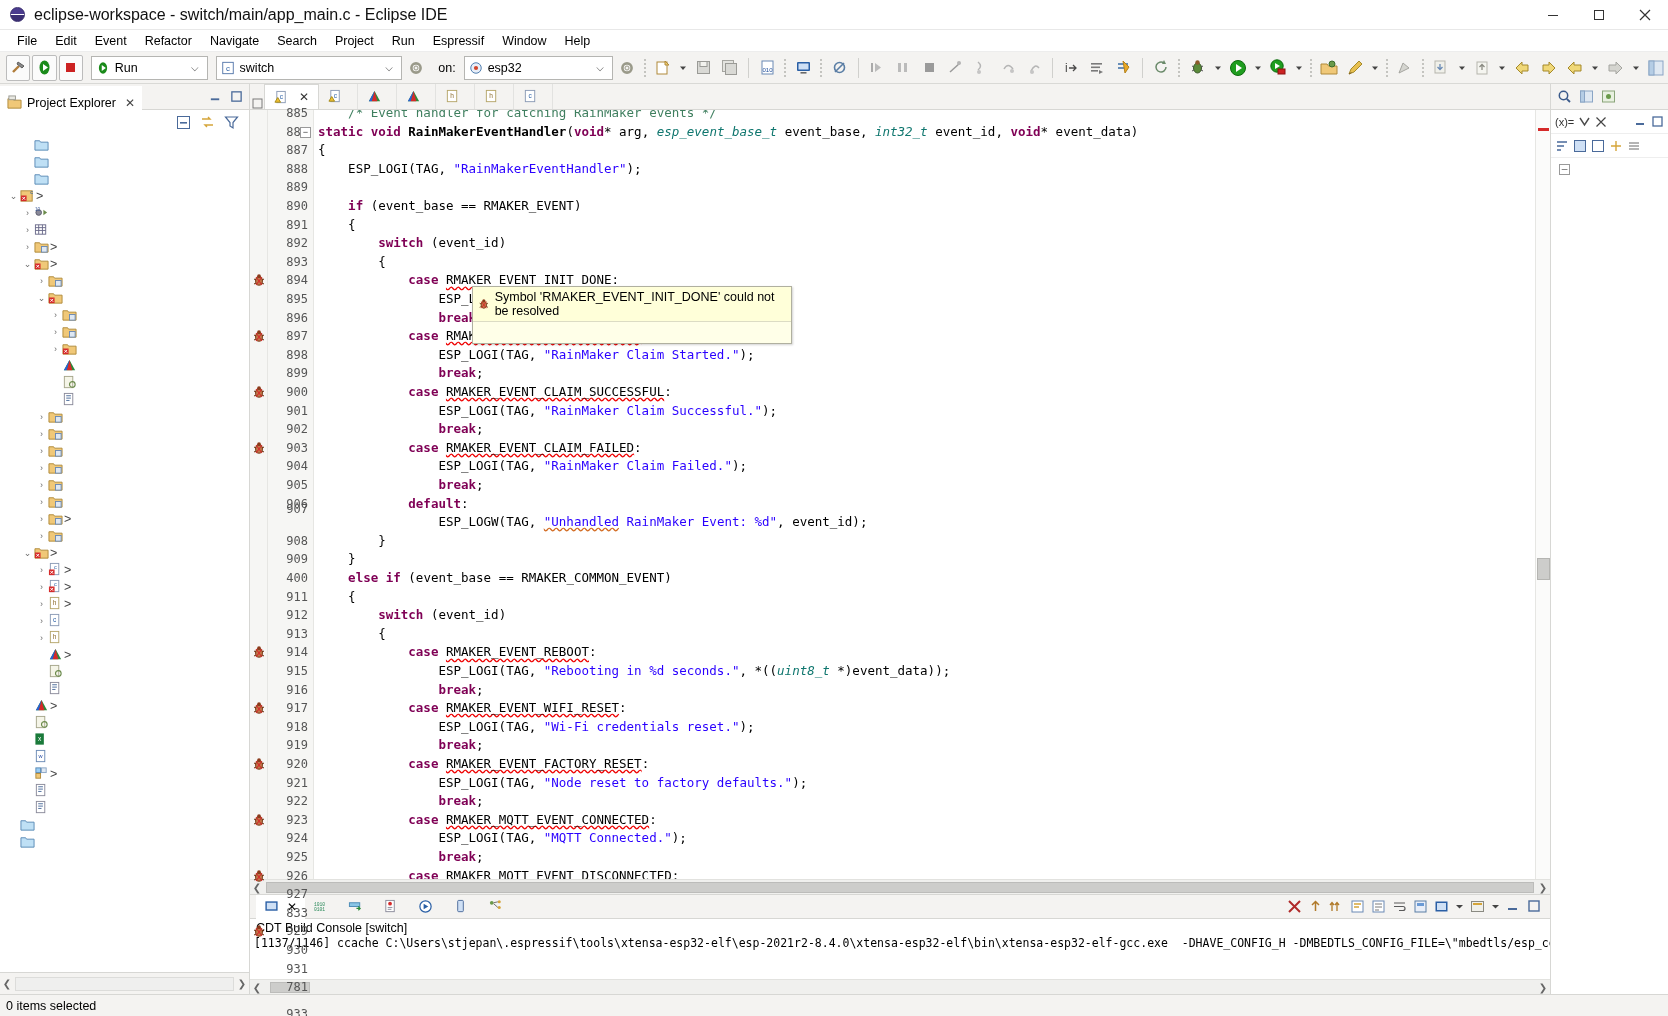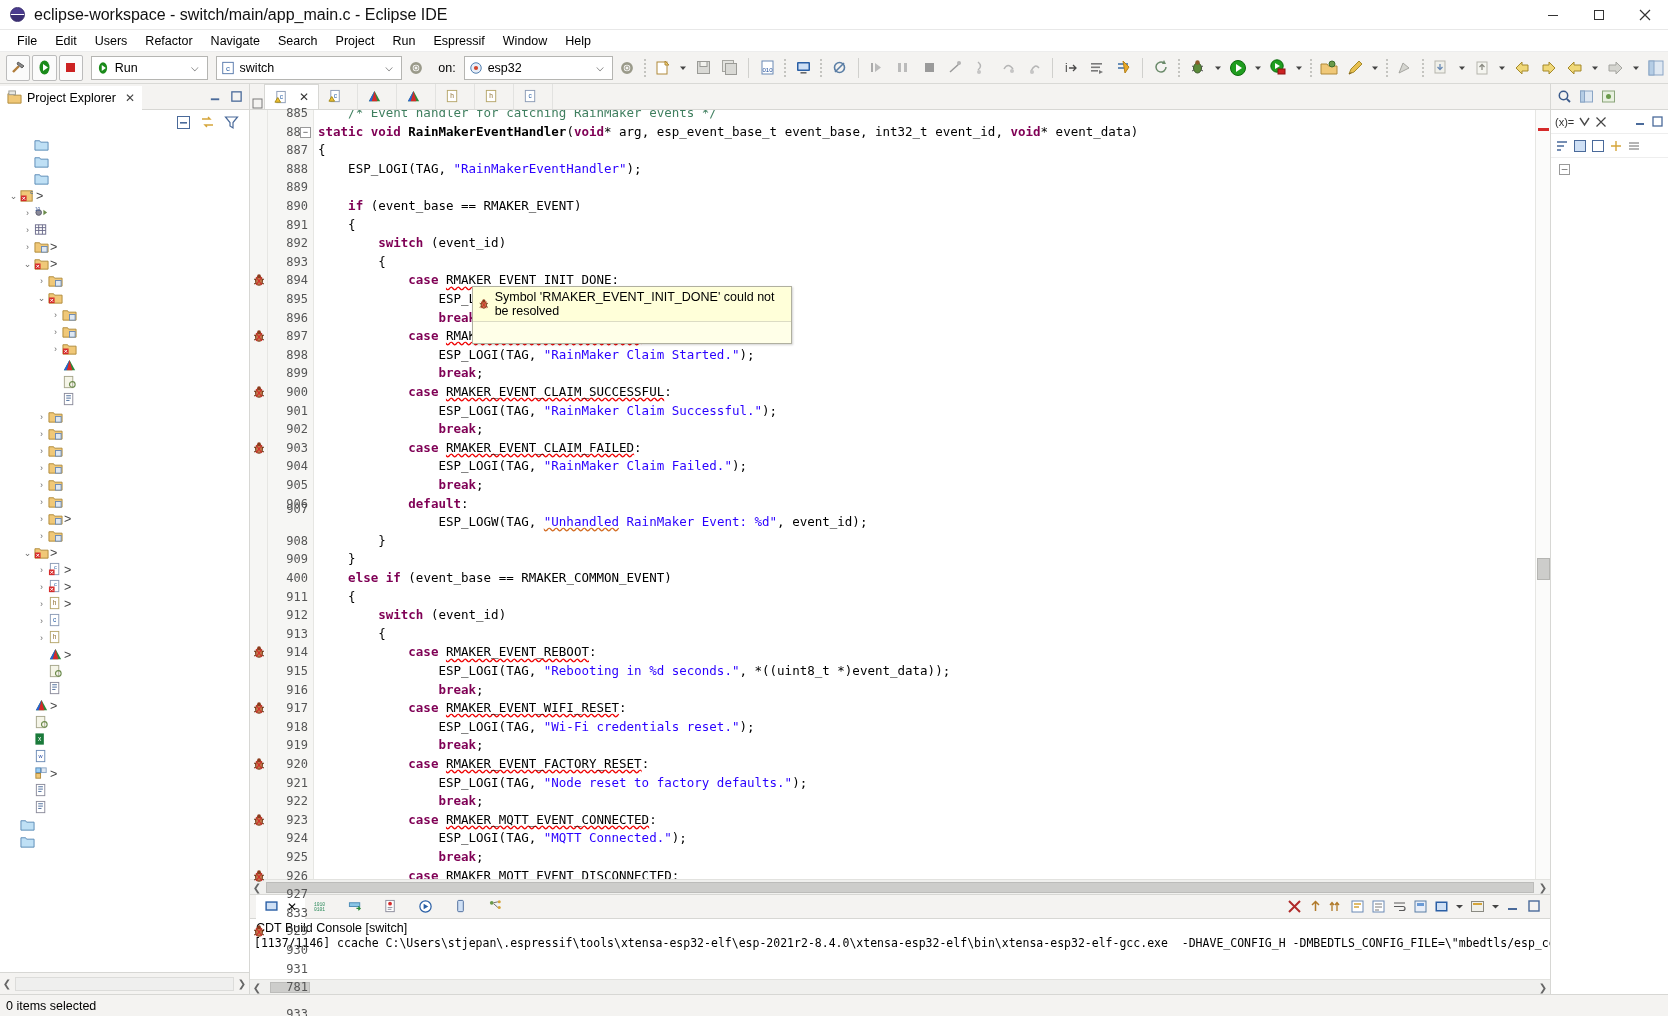--- a/index.html
+++ b/index.html
@@ -64,21 +64,21 @@
   
   .explorer{
     width:250px; background:#ffffff; display:flex; flex-direction:column;
     border-right:1px solid #d7d7d4;
   }
   .view-tabbar{
     height:26px;background:#f4f3f1;display:flex;align-items:center;
     border-bottom:1px solid #d7d7d4; position:relative;
   }
   .view-tab{
-    height:26px;display:flex;align-items:center;gap:5px;padding:0 7px;
+    height:26px;display:flex;align-items:flex-end;gap:5px;padding:0 7px;
     background:#ffffff;border-top:2px solid #f4f3f1; font-size:12.5px;
   }
   .view-tab .x{ font-size:12px;color:#444;margin-left:4px;}
   .view-ctrl{ margin-left:auto; display:flex; gap:8px; padding-right:6px; }
   .mini{ width:13px;height:13px; }
   .explorer-toolbar{
     height:24px;display:flex;align-items:center;justify-content:flex-end;gap:9px;
     padding-right:10px;background:#fff;
   }
   .tree{ flex:1; overflow:hidden; padding-top:2px; font-size:12.5px; }
@@ -118,21 +118,21 @@
   .codelines{
     font-family:"DejaVu Sans Mono", monospace; font-size:12.5px; line-height:18.6px;
     white-space:pre; position:absolute; left:0; top:0; padding-left:4px;
   }
   .ln{ position:absolute; left:0; width:46px; text-align:right;
     font-family:"DejaVu Sans Mono", monospace; font-size:12px; color:#555;
     line-height:18.6px; padding-right:6px; }
   .bug{ position:absolute; left:2px; width:14px; height:14px; }
   .kw{ color:#7f0055; font-weight:bold; }
   .str{ color:#2a00ff; }
-  .typ{ color:#000000; }
+  .typ{ color:#0f766e;font-style:italic; }
   .cmt{ color:#3f7f5f; }
   .err{ text-decoration: underline wavy #e00; text-decoration-skip-ink:none; }
   .spell{ text-decoration: underline wavy #d2691e; text-decoration-skip-ink:none; }
   .fold{ position:absolute; width:11px;height:11px;border:1px solid #999;background:#fff;
     font-size:9px;line-height:9px;text-align:center;color:#333; }
 
   .tooltip{
     position:absolute; background:#ffffe1; border:1px solid #b0b0a0;
     font-size:12.5px; box-shadow:1px 1px 2px rgba(0,0,0,.18); z-index:40;
   }
@@ -200,21 +200,21 @@
       <svg width="12" height="12" viewBox="0 0 12 12">
           <path d="M1 1 L11 11 M11 1 L1 11" stroke="#333" stroke-width="1.2"></path>
         </svg>
     </div>
   </div>
 </div>
 
 <div class="menubar">
   <div class="menu-item">File</div>
   <div class="menu-item">Edit</div>
-  <div class="menu-item">Users</div>
+  <div class="menu-item">Event</div>
   <div class="menu-item">Refactor</div>
   <div class="menu-item">Navigate</div>
   <div class="menu-item">Search</div>
   <div class="menu-item">Project</div>
   <div class="menu-item">Run</div>
   <div class="menu-item">Espressif</div>
   <div class="menu-item">Window</div>
   <div class="menu-item">Help</div>
 </div>
 

